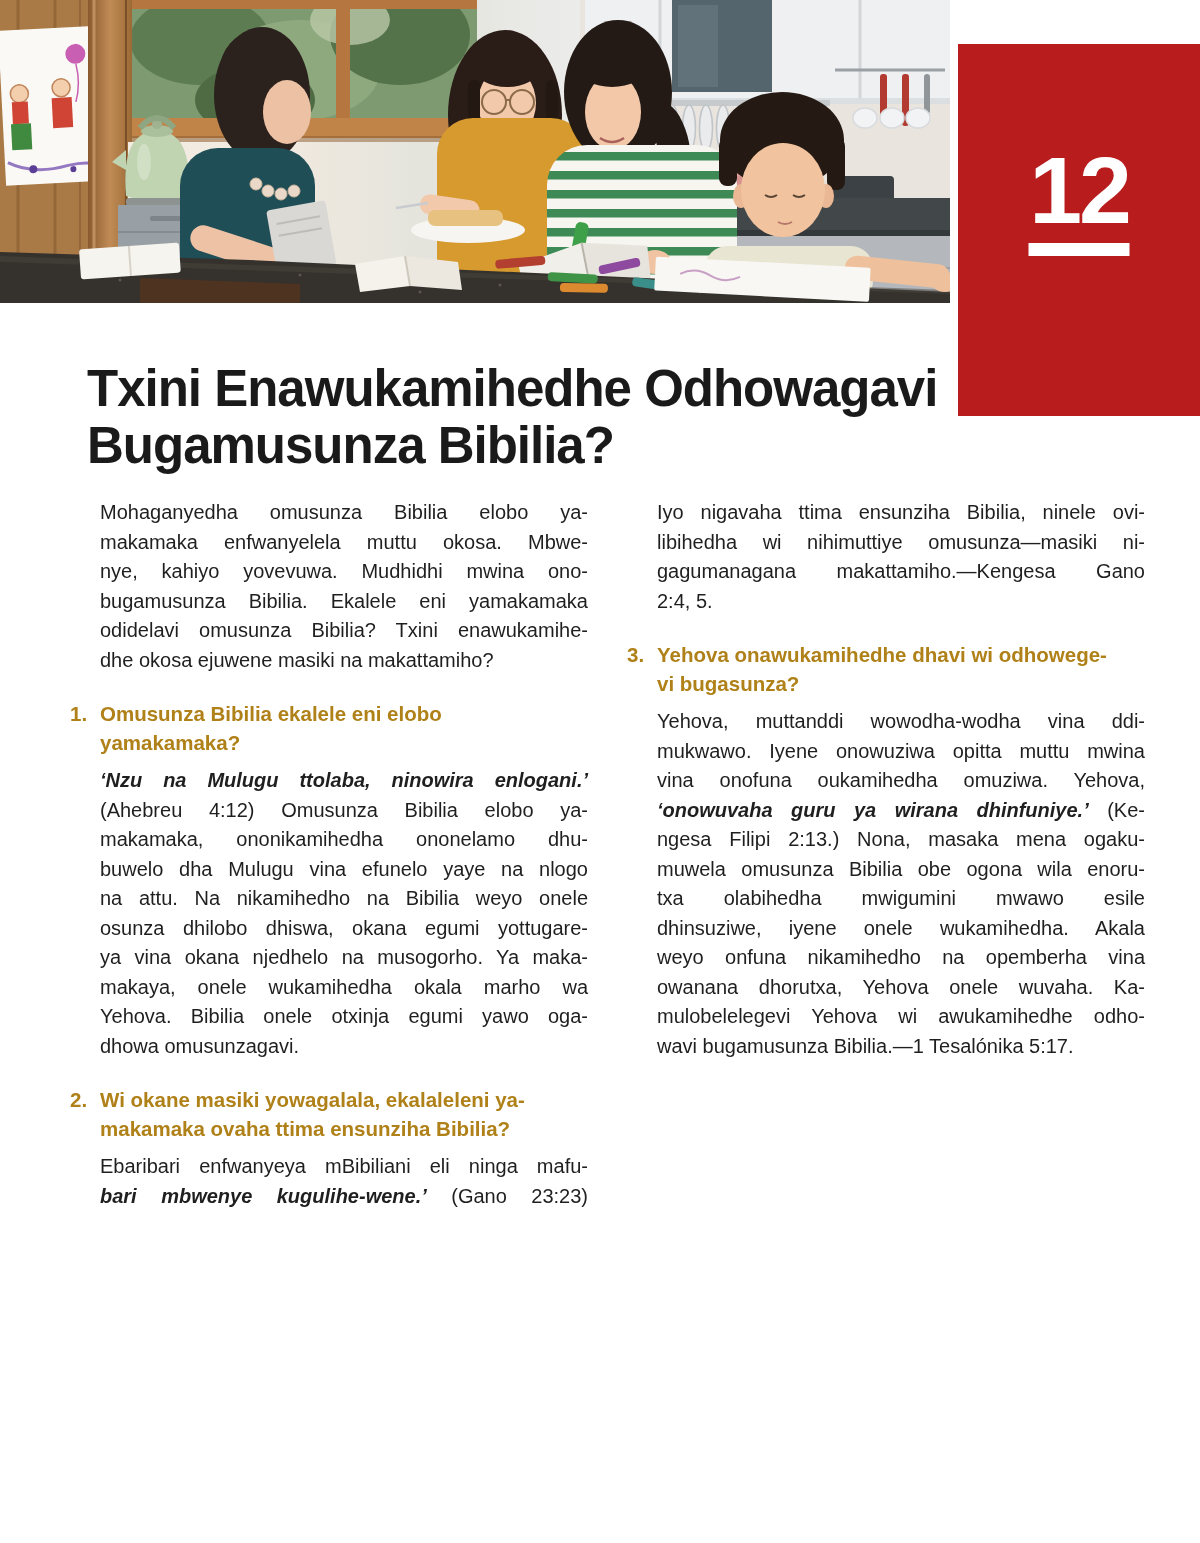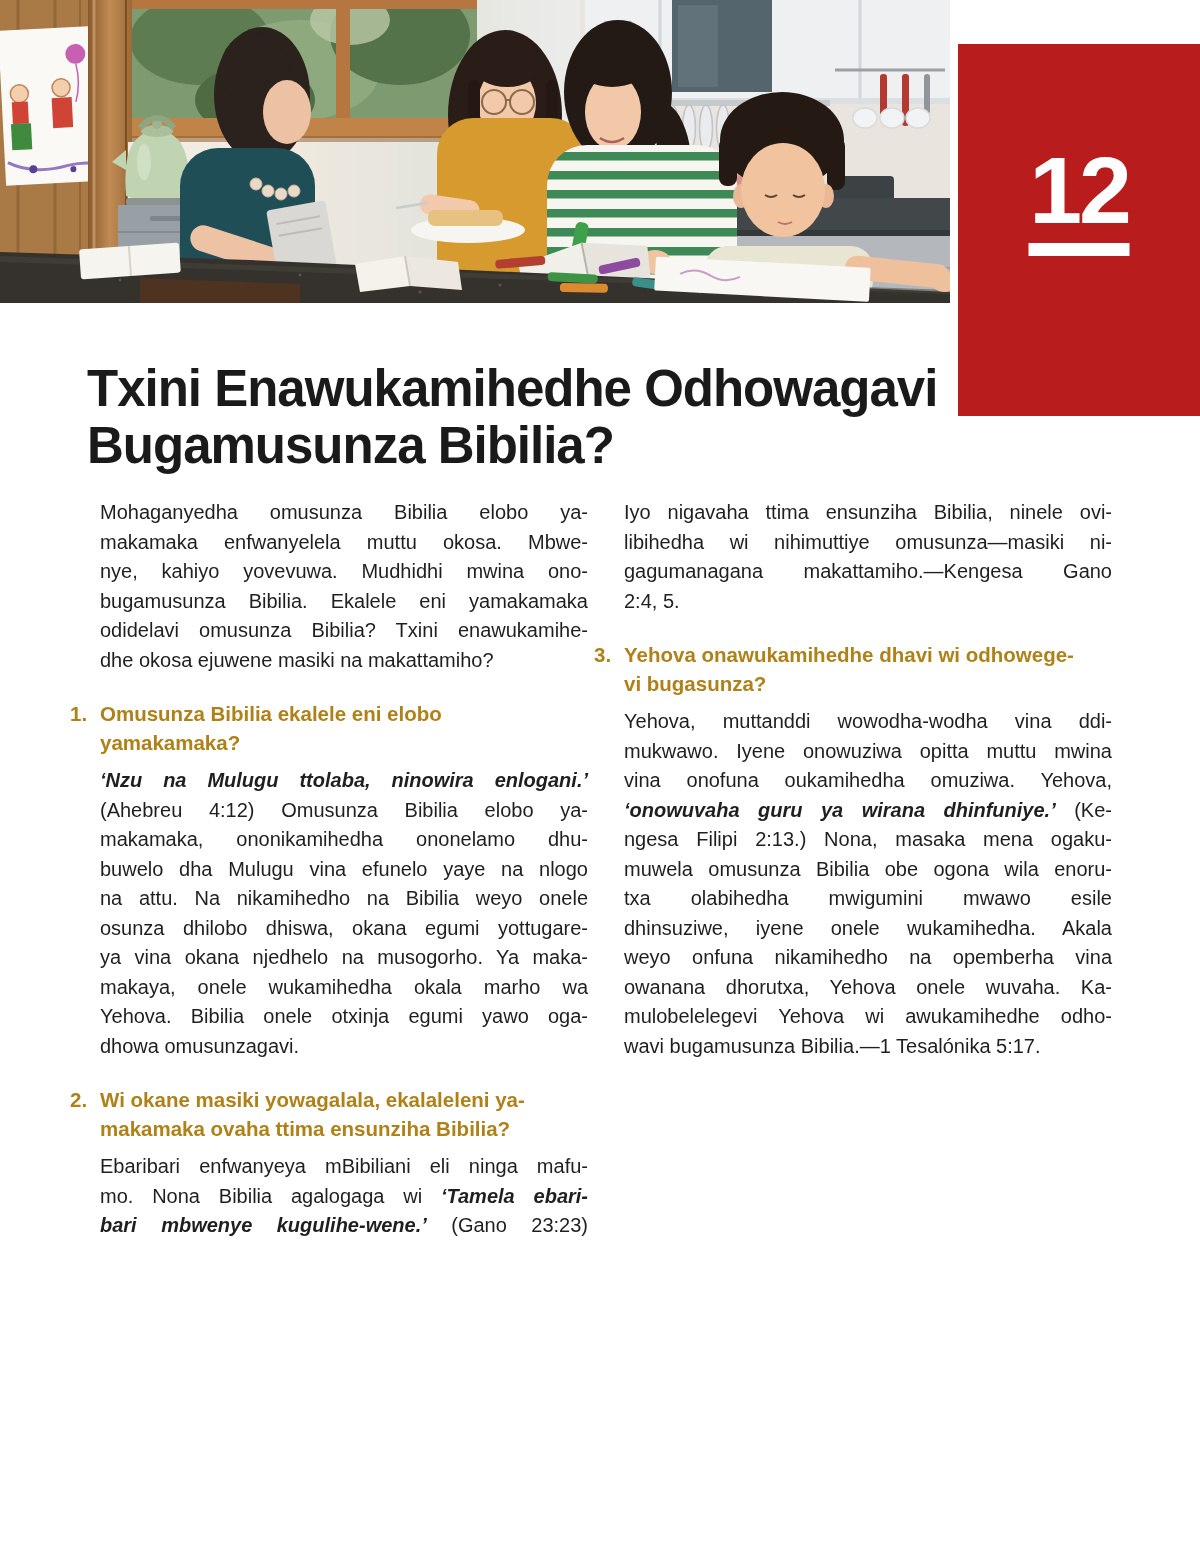--- a/index.html
+++ b/index.html
@@ -13,21 +13,21 @@
                  font-size:95px;line-height:1;font-weight:700;color:#ffffff;letter-spacing:-3px;}
   .lesson-underline{position:absolute;top:199px;left:50%;transform:translateX(-50%);
                     width:101px;height:13px;background:#ffffff;}
   
   .title{position:absolute;left:75px;top:348px;margin:12px;font-size:51px;line-height:57px;
          font-weight:700;color:#1a1a1a;letter-spacing:-1px;white-space:nowrap;}
   .title-line{display:block;}
   
   .col{position:absolute;top:498px;width:518px;}
   .col-left{left:70px;}
-  .col-right{left:594px;}
+  .col-right{left:627px;}
   .para{margin:0 0 0 30px;font-size:20px;line-height:29.5px;color:#1f1f1f;}
   .pline{text-align:justify;text-align-last:justify;}
   .pline.last{text-align-last:left;}
   .para .b{font-weight:700;font-style:italic;}
   .question{position:relative;padding-left:30px;margin:24px 0 9px 0;
             font-size:20.5px;line-height:29px;font-weight:700;color:#af8118;}
   .qnum{position:absolute;left:0;top:0;}
   .col > .para:first-child{margin-top:0;}
 </style>
 </head>
@@ -295,21 +295,20 @@
         <div class="pline"><span>Yehova. Bibilia onele otxinja egumi yawo oga-</span></div>
         <div class="pline last"><span>dhowa omusunzagavi.</span></div>
       </div>
       <div class="question">
         <span class="qnum">2.</span>
         <div class="qline">Wi okane masiki yowagalala, ekalaleleni ya-</div>
         <div class="qline">makamaka ovaha ttima ensunziha Bibilia?</div>
       </div>
       <div class="para">
         <div class="pline"><span>Ebaribari enfwanyeya mBibiliani eli ninga mafu-</span></div>
-        <div class="pline"><span>mo. Nona Bibilia agalogaga wi </span><span class="b">‘Tamela ebari-</span></div>
         <div class="pline"><span class="b">bari mbwenye kugulihe-wene.’</span><span> (Gano 23:23)</span></div>
       </div>
     </div>
   <div class="col col-right" id="col-right">
       <div class="para">
         <div class="pline"><span>Iyo nigavaha ttima ensunziha Bibilia, ninele ovi-</span></div>
         <div class="pline"><span>libihedha wi nihimuttiye omusunza—masiki ni-</span></div>
         <div class="pline"><span>gagumanagana makattamiho.—Kengesa Gano</span></div>
         <div class="pline last"><span>2:4, 5.</span></div>
       </div>

